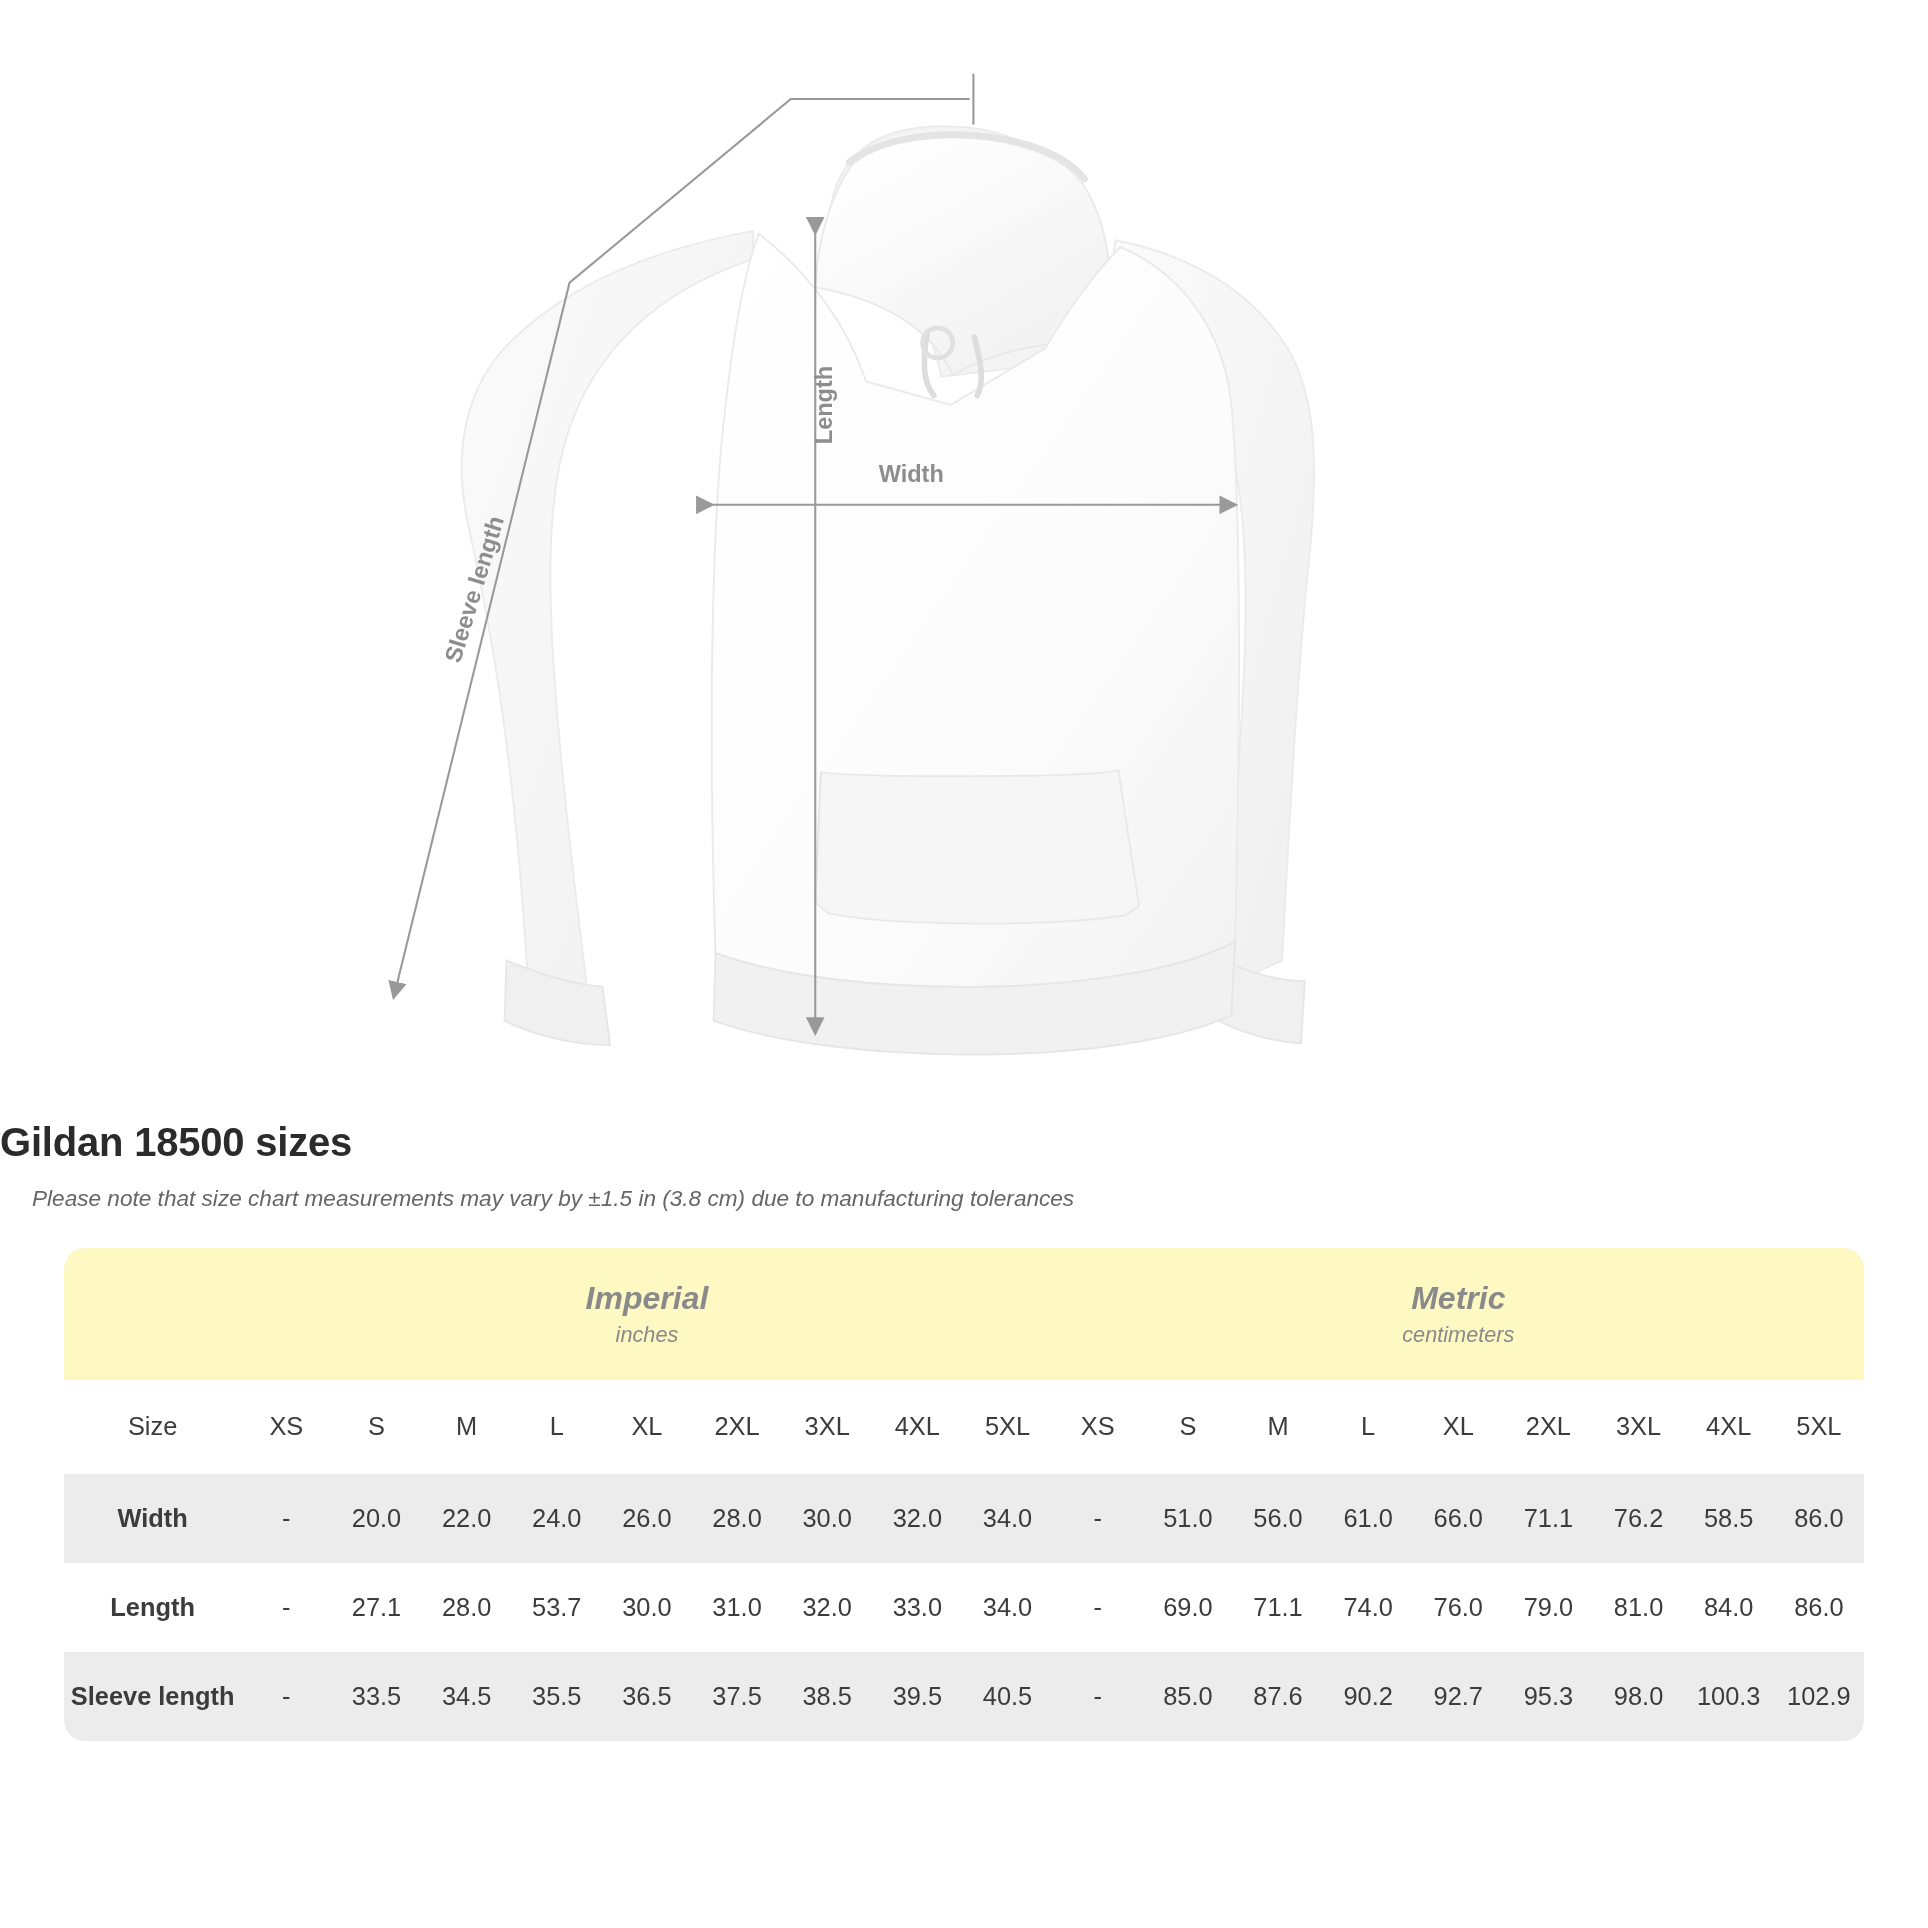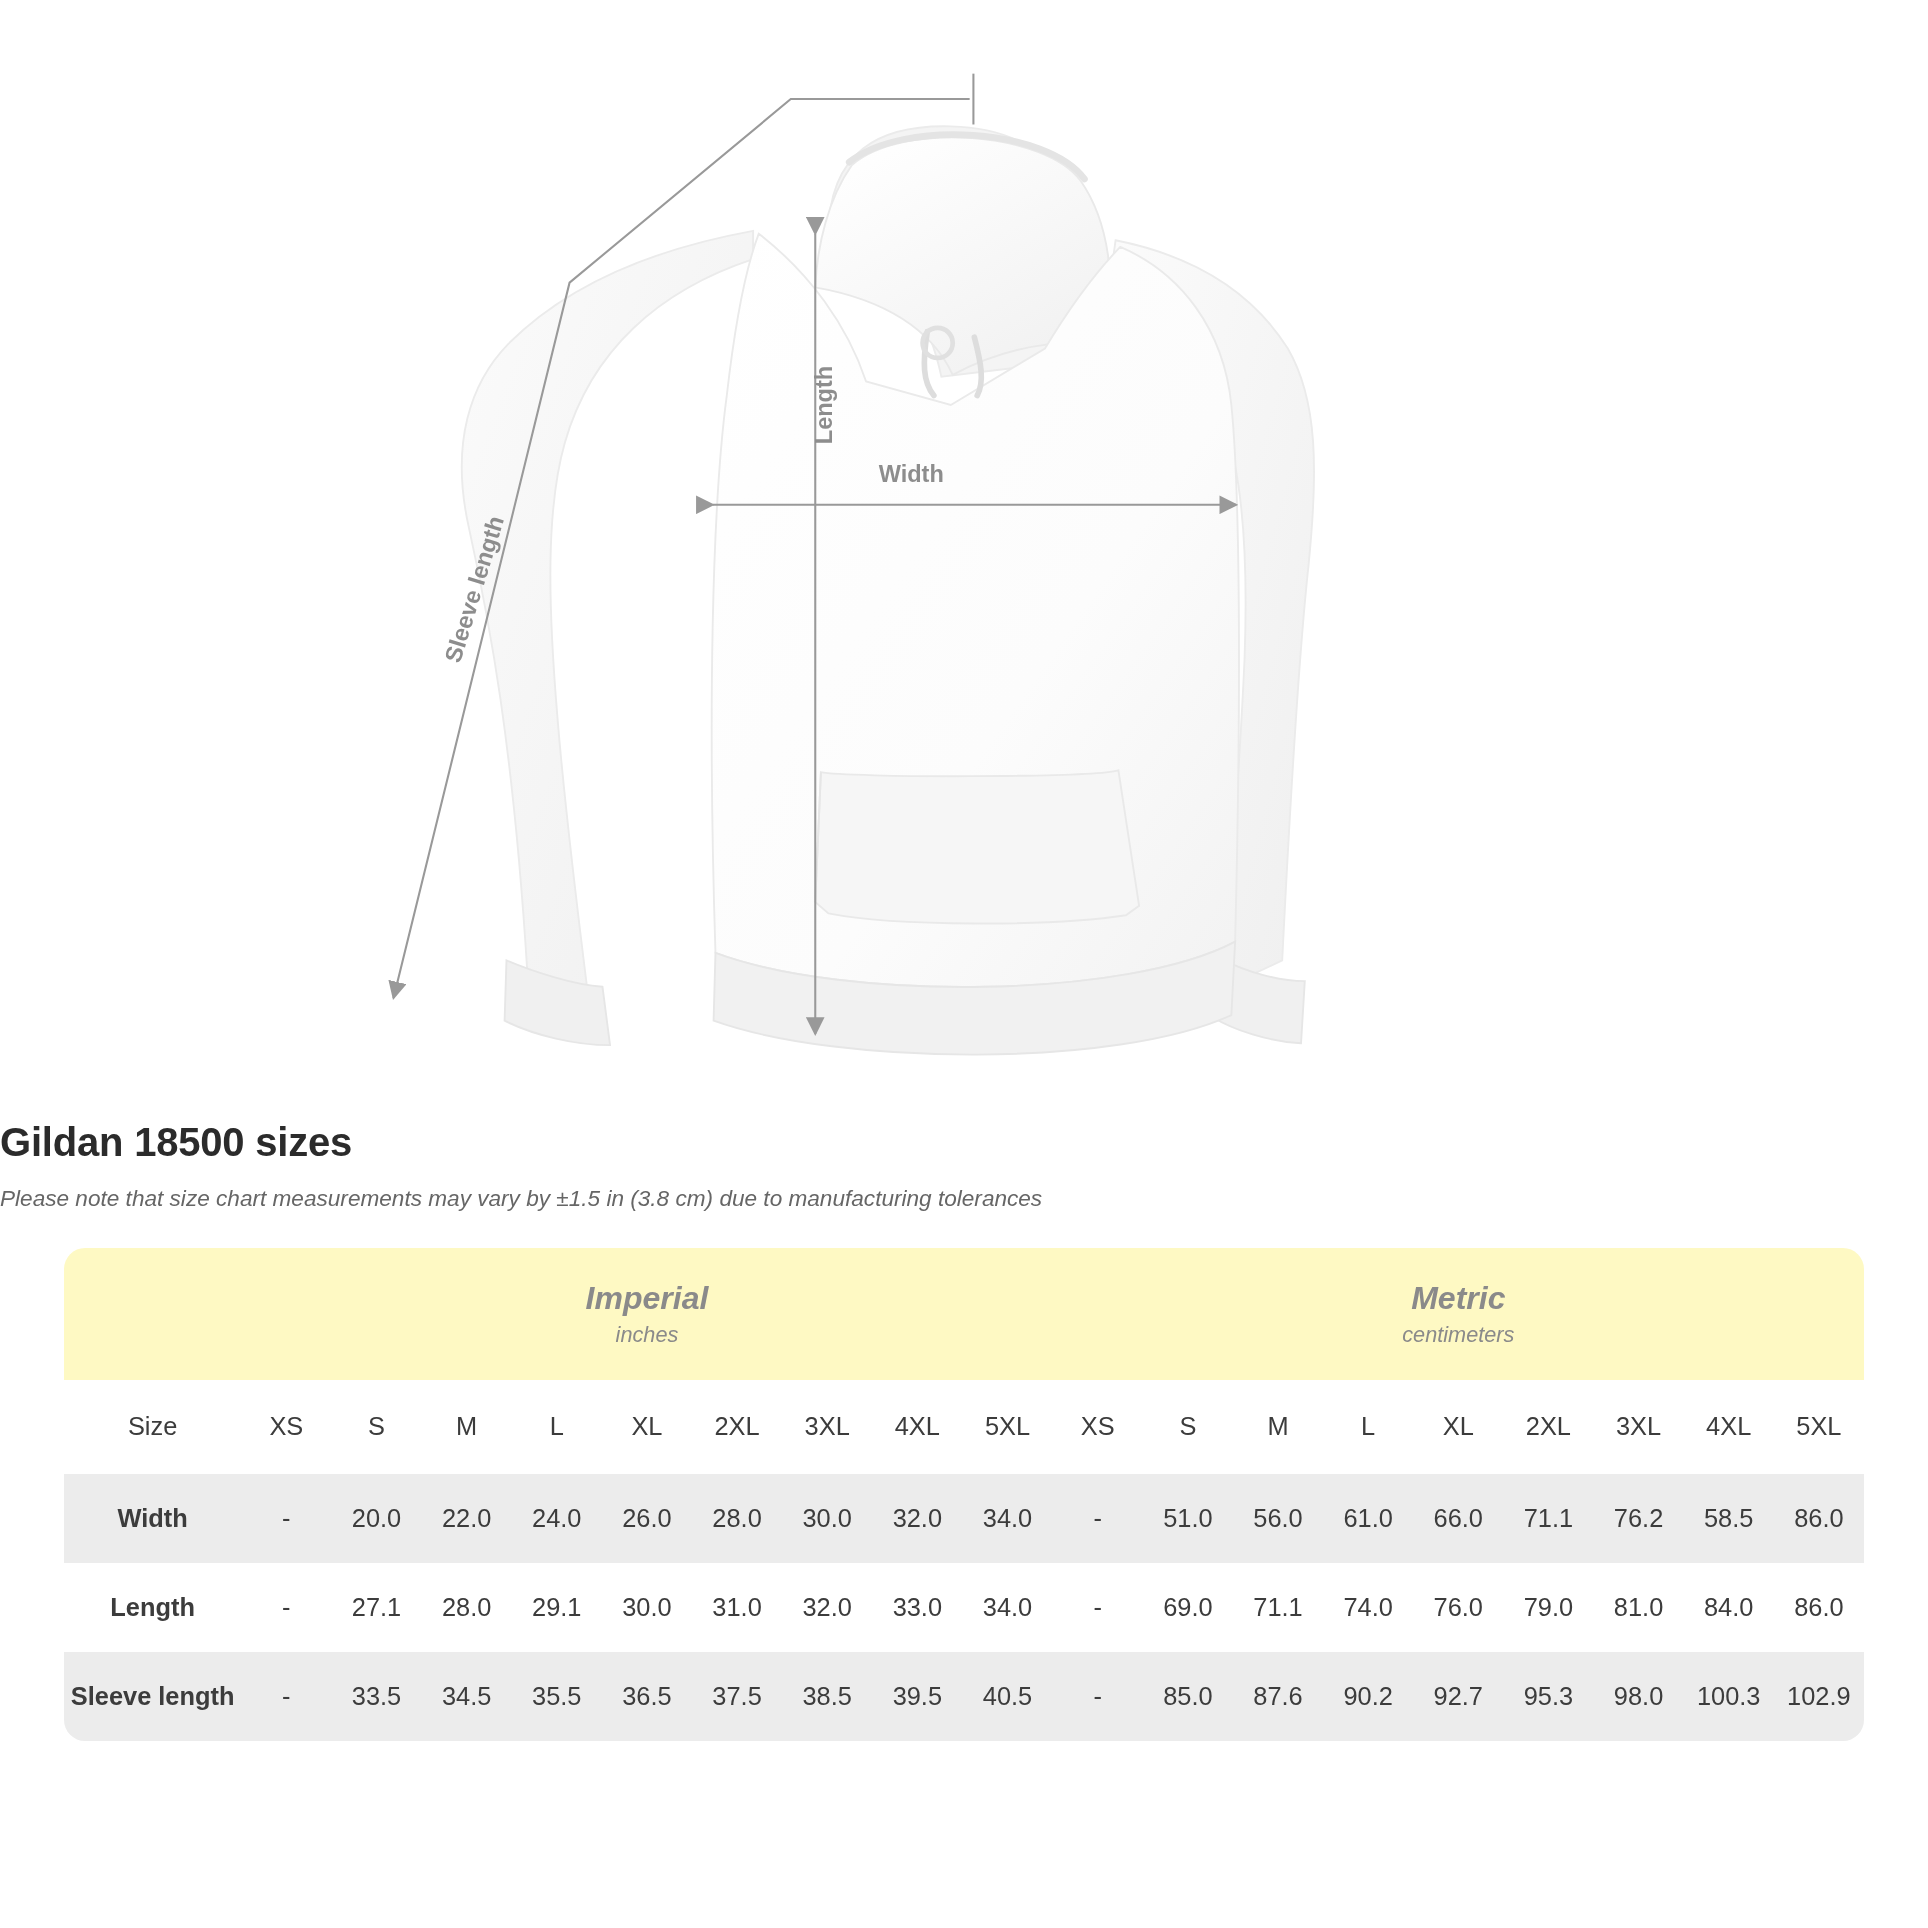--- a/index.html
+++ b/index.html
@@ -42,20 +42,21 @@
     font-size: 40px;
     font-weight: bold;
     color: #2b2b2b;
     letter-spacing: -0.2px;
   }
   .chart-note {
     margin-top: 21px;
     font-size: 22.6px;
     font-style: italic;
     color: #666666;
+    padding-left: 32px;
   }
 
   
   .table-wrap {
     margin: 36px 64px 0 64px;
     width: 1800px;
     border-radius: 21px;
     overflow: hidden;
   }
   table.size-table {
@@ -281,21 +282,21 @@
           <td>71.1</td>
           <td>76.2</td>
           <td>58.5</td>
           <td>86.0</td>
         </tr>
         <tr class="even">
           <td class="row-label">Length</td>
           <td>-</td>
           <td>27.1</td>
           <td>28.0</td>
-          <td>29.1</td>
+          <td>53.7</td>
           <td>30.0</td>
           <td>31.0</td>
           <td>32.0</td>
           <td>33.0</td>
           <td>34.0</td>
           <td>-</td>
           <td>69.0</td>
           <td>71.1</td>
           <td>74.0</td>
           <td>76.0</td>

